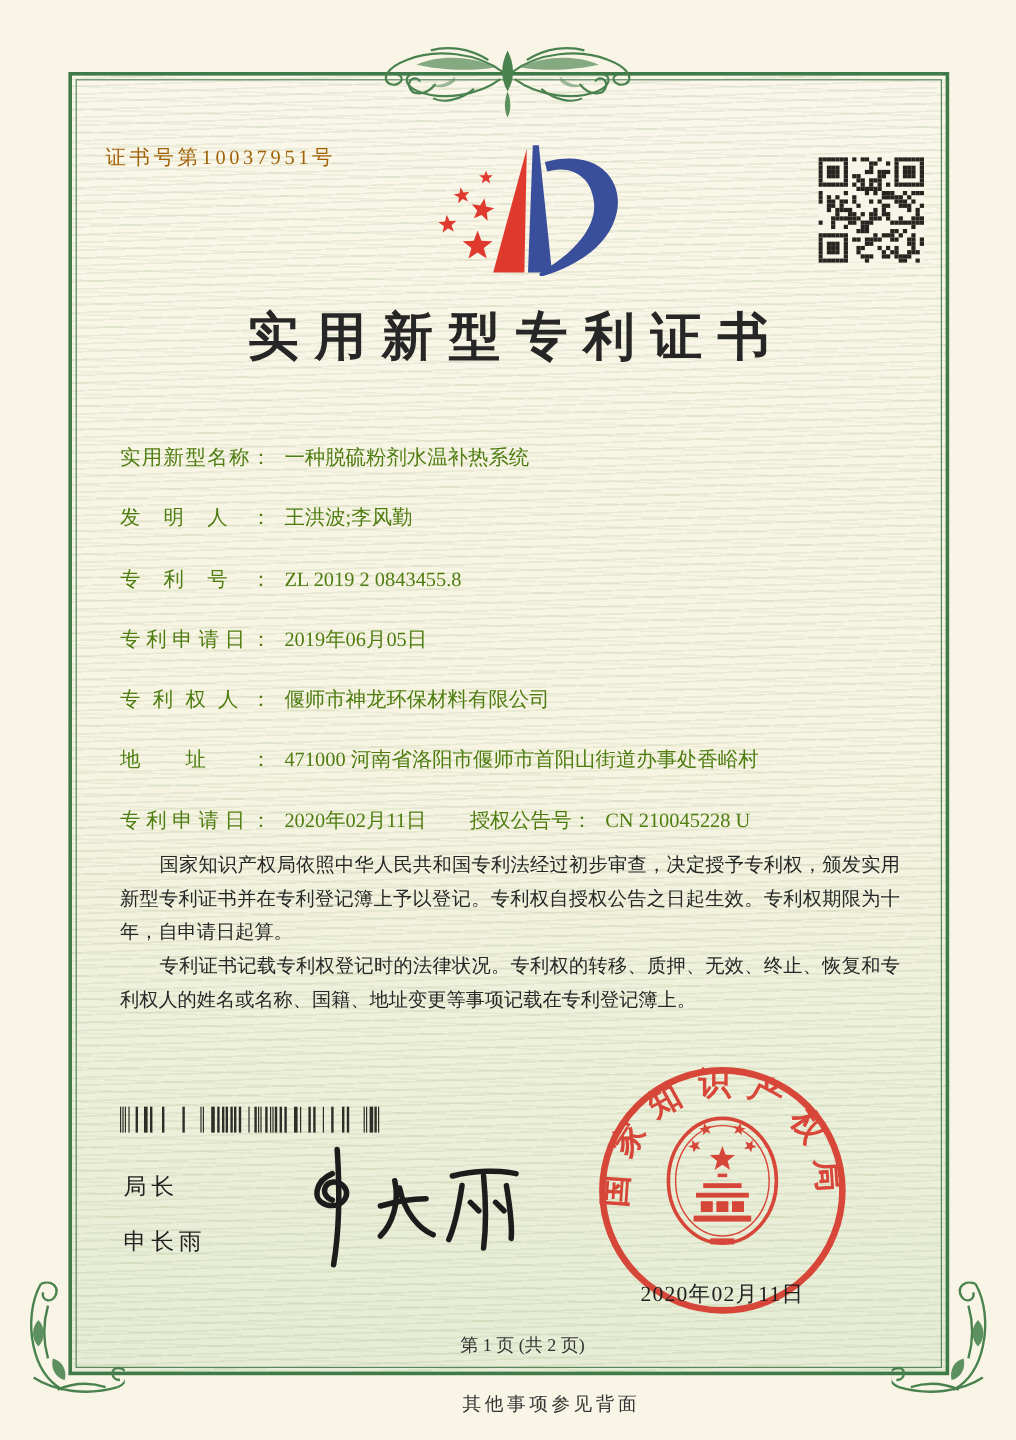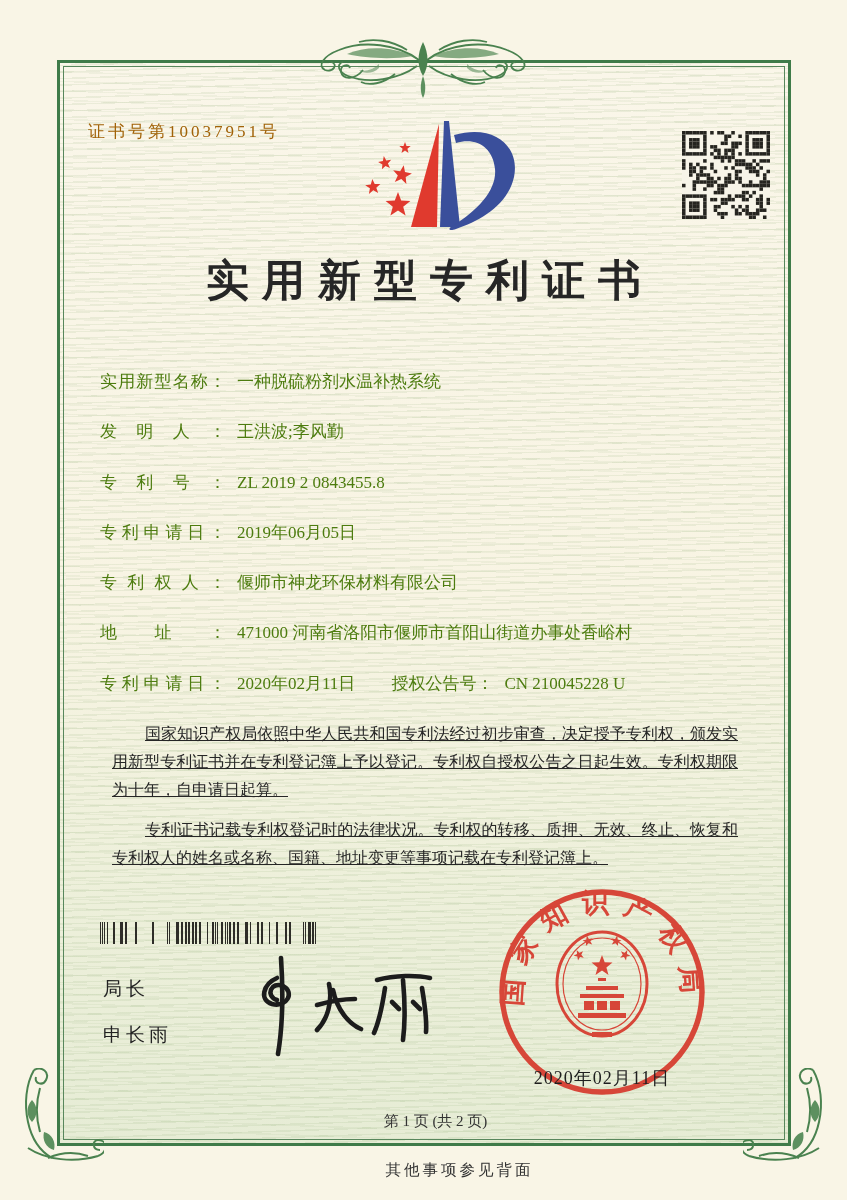--- a/index.html
+++ b/index.html
@@ -16,21 +16,21 @@
   .abs{position:absolute;}
   .cert-no{left:88px;top:120px;font-size:17px;letter-spacing:3px;color:#a16207;}
   .title{left:0;top:252px;width:847px;text-align:center;font-size:43px;font-weight:700;
     letter-spacing:13px;color:#262626;text-indent:13px;}
   .fields{left:100px;top:357px;width:660px;font-size:17px;color:#4d7c0f;}
   .fields .row{height:50.3px;line-height:50.3px;white-space:nowrap;}
   .jl{display:inline-block;width:126px;text-align:justify;text-align-last:justify;vertical-align:baseline;line-height:normal;}
   .fv{margin-left:11px;}
   .pair2{margin-left:36px;}
   .paras{left:100px;top:708px;width:650px;font-size:16px;line-height:28px;color:#262626;text-align:justify;}
-  .paras p{margin:12px;text-indent:33px;text-decoration:underline;}
+  .paras p{margin:0;text-indent:33px;}
   .signer-title{left:103px;top:976px;font-size:19px;letter-spacing:4px;color:#222;}
   .signer-name{left:103px;top:1022px;font-size:19px;letter-spacing:4px;color:#222;}
   .seal-date{left:502px;top:1066px;width:200px;text-align:center;font-size:18px;letter-spacing:1px;color:#1e1e1e;z-index:6;}
   .page-info{left:0;top:1112px;width:847px;text-align:center;font-size:15px;color:#333;padding-left:12px;}
   .back-note{left:0;top:1160px;width:847px;text-align:center;font-size:15.5px;letter-spacing:3px;color:#333;padding-left:36px;}
   svg{display:block;}
   .sig{stroke:#1c1c1c;fill:none;stroke-linecap:round;stroke-linejoin:round;}
 </style>
 </head>
 <body>

